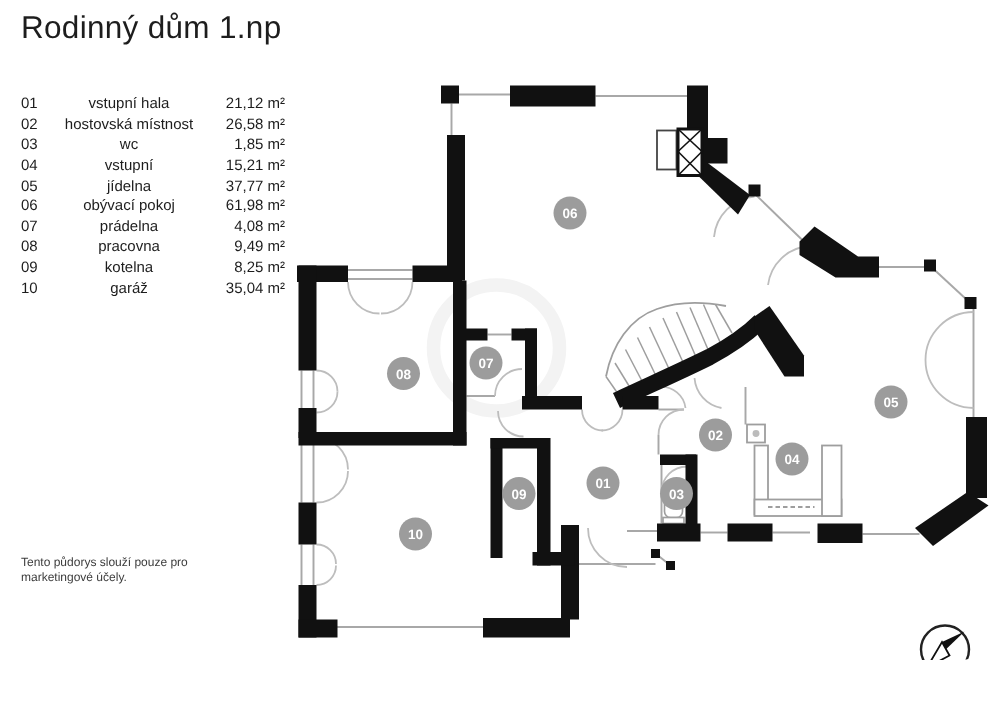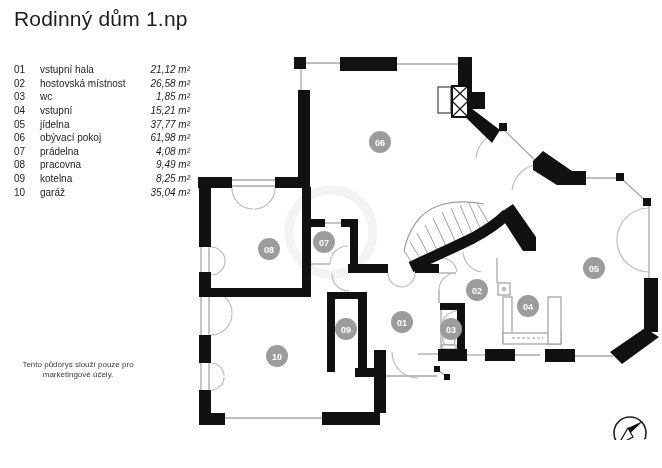--- a/index.html
+++ b/index.html
@@ -3,23 +3,23 @@
 <meta charset="utf-8">
 <style>
   html,body{margin:0;padding:0;background:#fff;}
   .stage{position:relative;width:662px;height:440px;background:#fff;overflow:hidden;
          font-family:"Liberation Sans",sans-serif;color:#1a1a1a;border-radius:22px;}
   .plan-svg{position:absolute;left:0;top:0;width:662px;height:468px;}
   .title{position:absolute;left:14px;top:7px;font-size:21px;font-weight:400;color:#1d1d1d;letter-spacing:.2px;}
   .legend{position:absolute;left:14px;top:63px;width:176px;}
   .legend-row{display:flex;align-items:center;height:13.6px;font-size:10px;color:#1d1d1d;}
   .legend-row .num{width:26px;}
-  .legend-row .name{flex:1;}
-  .legend-row .area{width:58px;text-align:right;white-space:nowrap;font-style:italic;}
-  .notes{position:absolute;left:14px;top:360px;width:128px;font-size:8px;line-height:10px;color:#3c3c3c;text-align:center;}
+  .legend-row .name{flex:1;text-align:center;}
+  .legend-row .area{width:58px;text-align:right;white-space:nowrap;}
+  .notes{position:absolute;left:14px;top:370px;width:128px;font-size:8px;line-height:10px;color:#3c3c3c;}
   .notes p{margin:0 0 9px 0;}
   svg text{font-family:"Liberation Sans",sans-serif;}
   .badge-label{font-size:9px;font-weight:bold;fill:#ffffff;}
   .compass-n{font-size:7px;font-style:italic;fill:#222;}
 </style>
 </head>
 <body>
 
 <div class="stage">
 

